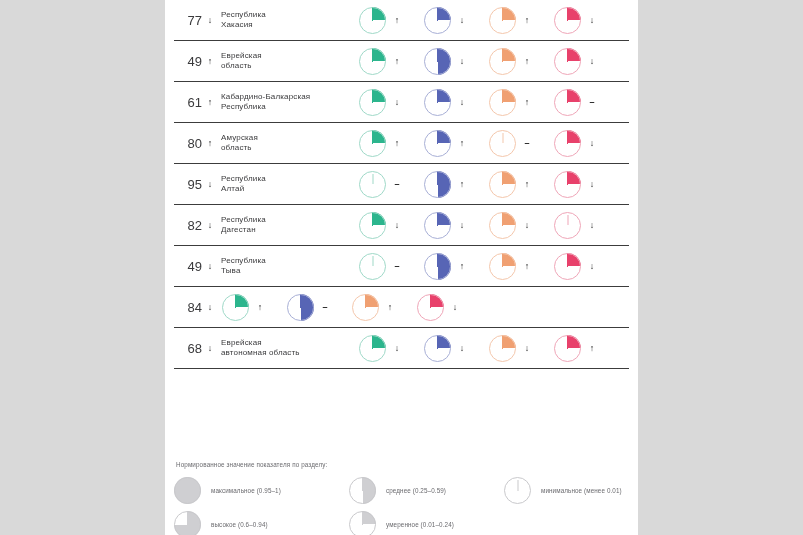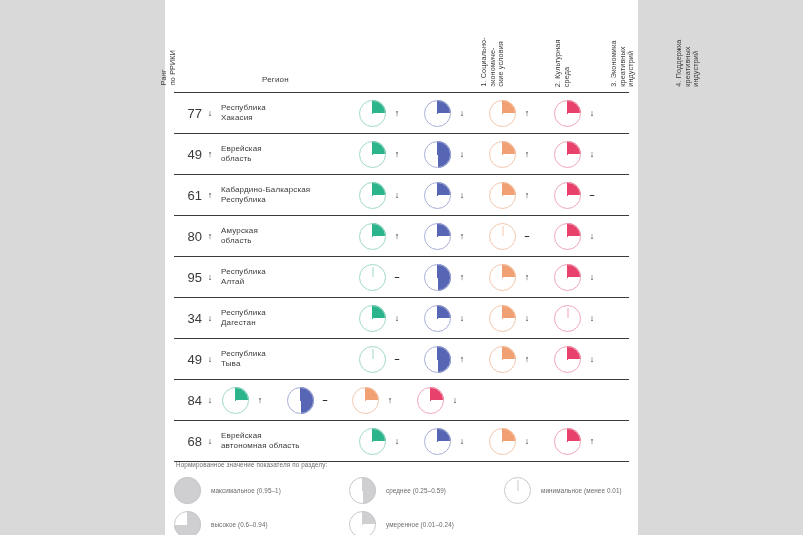--- a/index.html
+++ b/index.html
@@ -142,37 +142,20 @@
     font-size:6.3px;color:#6a6a6e;
     margin-left:10px;white-space:nowrap;
     letter-spacing:.1px;
   }
 </style>
 </head>
 <body>
 
 <div class="page">
 
-  <div class="thead">
-    <div class="vlabel rank">Ранг
-по РРИКИ</div>
-    <div class="hdr-region">Регион</div>
-    <div class="vlabel" style="left:341px;">1. Социально-
-экономиче-
-ские условия</div>
-    <div class="vlabel" style="left:406px;">2. Культурная
-среда</div>
-    <div class="vlabel" style="left:471px;">3. Экономика
-креативных
-индустрий</div>
-    <div class="vlabel" style="left:536px;">4. Поддержка
-креативных
-индустрий</div>
-    <div class="rule-top"></div>
-  </div>
 
   <div class="tbody" id="tbody">
       <div class="row">
         <div class="c-rank">77</div>
         <div class="c-rankarrow">↓</div>
         <div class="c-region">Республика
 Хакасия</div>
         <div class="cell">
           <div class="pie" style="--col: #2CB58D; --ring: #9FD9C8;">
             <div class="fill" style="background: conic-gradient(rgb(44, 181, 141) 0deg, rgb(44, 181, 141) 90deg, transparent 90deg, transparent 360deg);"></div>
@@ -332,21 +315,21 @@
         </div>
         <div class="cell">
           <div class="pie" style="--col: #E8416B; --ring: #EFA6B8;">
             <div class="fill" style="background: conic-gradient(rgb(232, 65, 107) 0deg, rgb(232, 65, 107) 90deg, transparent 90deg, transparent 360deg);"></div>
             <div class="ring"></div>
           </div>
           <span class="arr">↓</span>
         </div>
       </div>
       <div class="row">
-        <div class="c-rank">34</div>
+        <div class="c-rank">82</div>
         <div class="c-rankarrow">↓</div>
         <div class="c-region">Республика
 Дагестан</div>
         <div class="cell">
           <div class="pie" style="--col: #2CB58D; --ring: #9FD9C8;">
             <div class="fill" style="background: conic-gradient(rgb(44, 181, 141) 0deg, rgb(44, 181, 141) 90deg, transparent 90deg, transparent 360deg);"></div>
             <div class="ring"></div>
           </div>
           <span class="arr">↓</span>
         </div>

